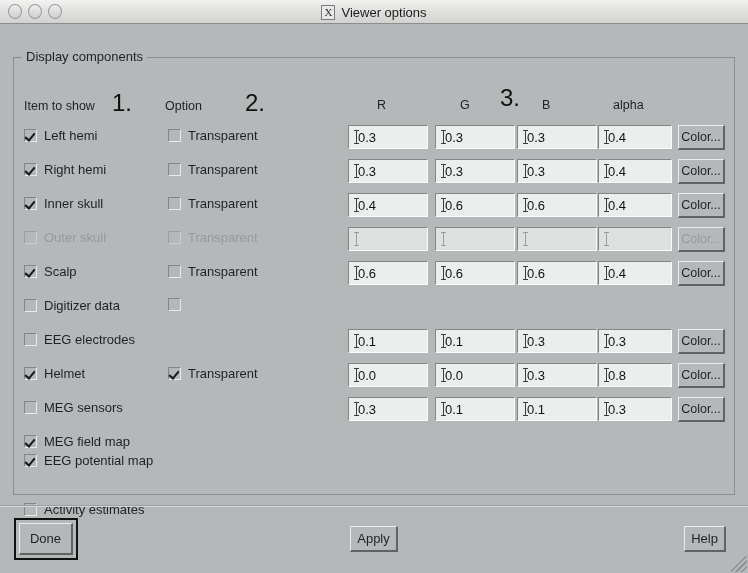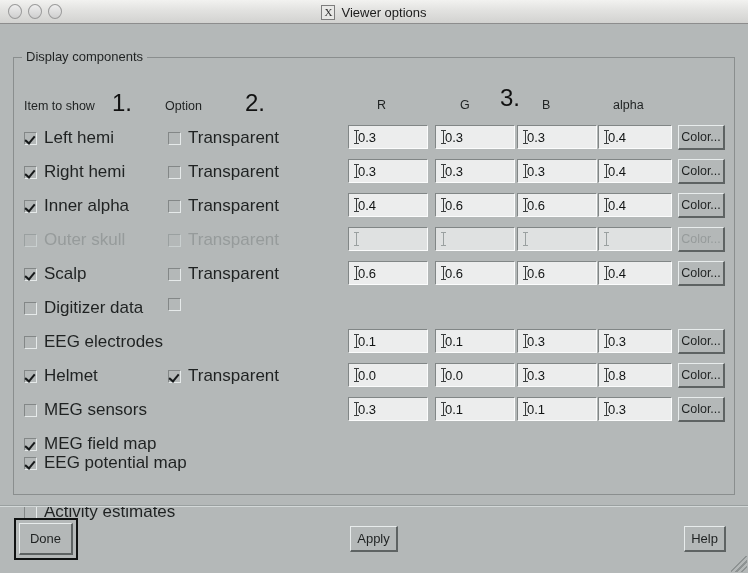--- a/index.html
+++ b/index.html
@@ -133,21 +133,21 @@
   .cbox.checked::after {
     content: "";
     position: absolute;
     left: 2px; top: 1px;
     width: 4px; height: 8px;
     border-right: 2px solid #16191a;
     border-bottom: 2px solid #16191a;
     transform: rotate(40deg);
   }
   .cbox-label {
-    font-size: 17px;
+    font-size: 13px;
     color: #1f2222;
   }
 
   
   .disabled .cbox-label,
   .disabled .field-text,
   .disabled .colorbtn-label {
     color: #969b9b;
   }
   .disabled .cbox {
@@ -380,21 +380,21 @@
             </span>
             <span class="field-text">0.4</span>
           </div>
           <div class="colorbtn">
             <span class="colorbtn-label">Color...</span>
           </div>
         </div>
         <div class="row" style="top: 164px;">
           <div class="cbox-wrap cbox-item">
             <span class="cbox checked"></span>
-            <span class="cbox-label">Inner alpha</span>
+            <span class="cbox-label">Inner skull</span>
           </div>
           <div class="cbox-wrap cbox-option">
             <span class="cbox"></span>
             <span class="cbox-label">Transparent</span>
           </div>
           <div class="field col-r">
             <span class="caret">
               <span class="caret-stem"></span>
             </span>
             <span class="field-text">0.4</span>

